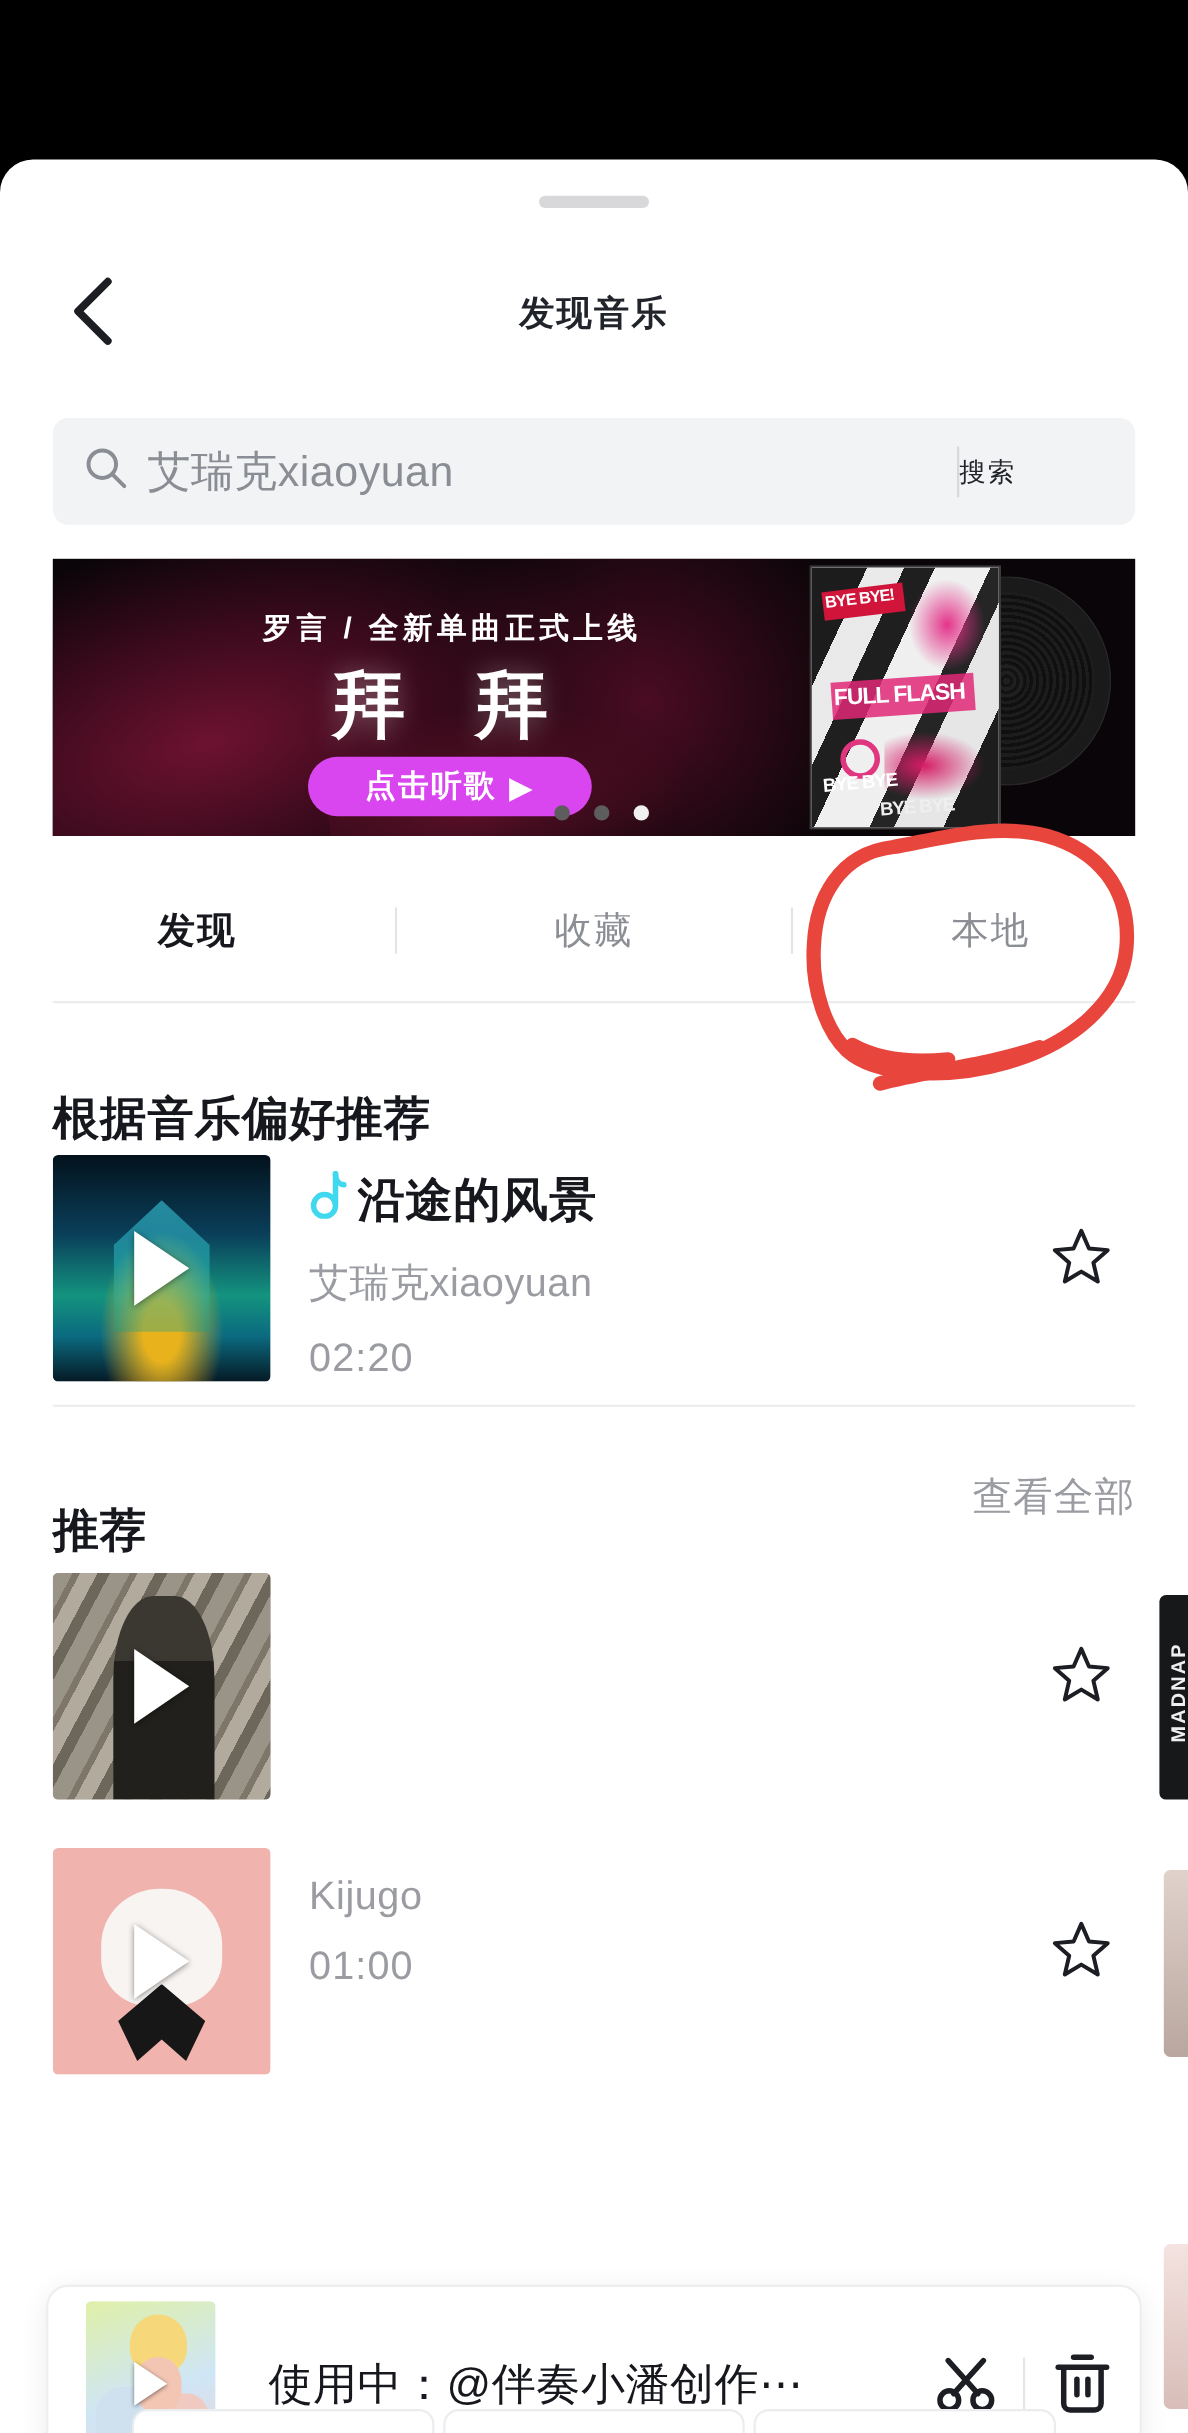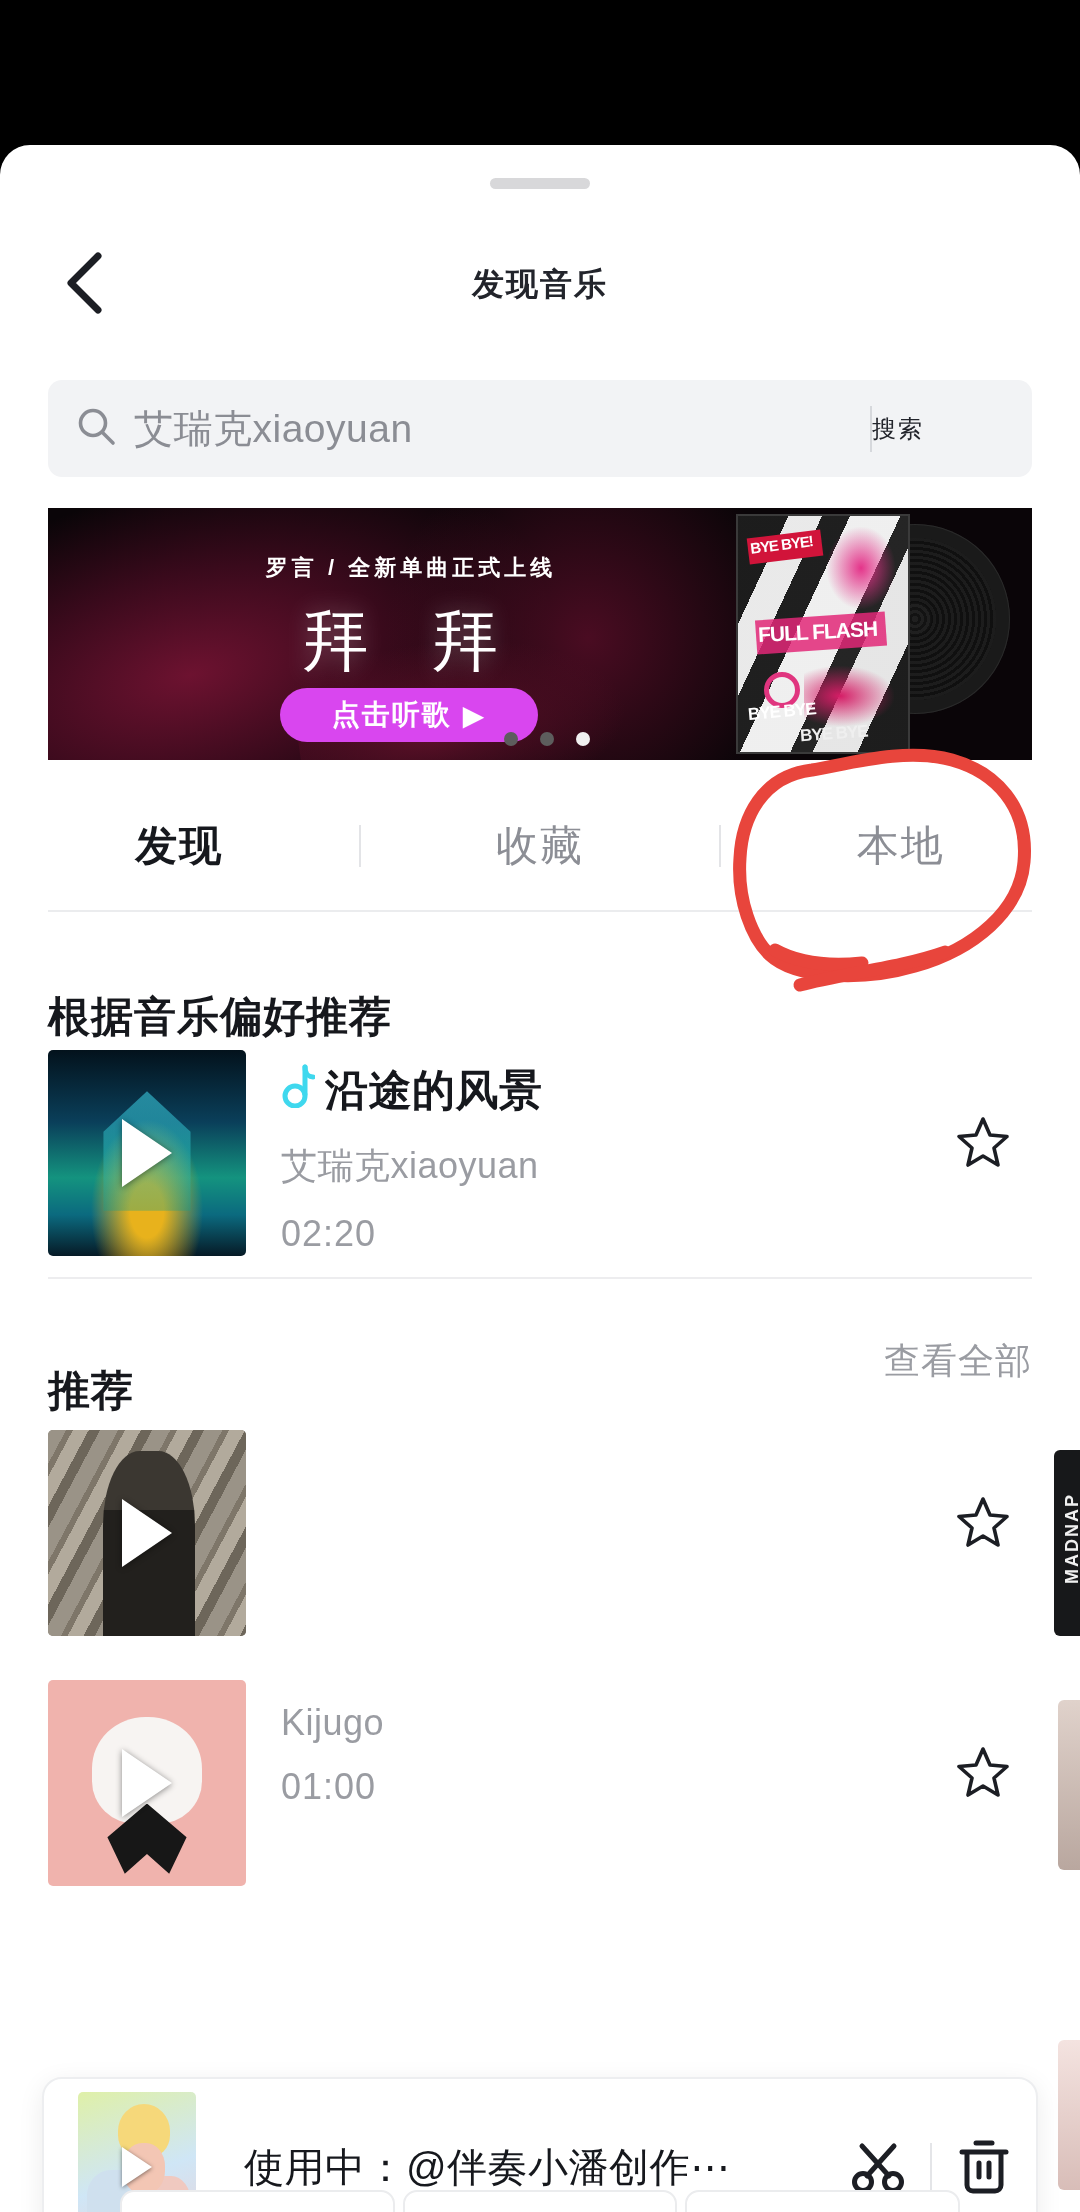--- a/index.html
+++ b/index.html
@@ -64,25 +64,25 @@
     background:radial-gradient(ellipse at 50% 50%, #4a0c22 0%, rgba(10,5,8,0) 68%);
     transform:rotate(20deg);
   }
   .banner .brush3{
     position:absolute; left:250px; top:130px; width:330px; height:180px;
     background:radial-gradient(ellipse at 40% 50%, #5e1029 0%, rgba(10,5,8,0) 70%);
     transform:rotate(-8deg);
   }
   .bn-sub{
     position:absolute; left:168px; top:45px; width:390px; text-align:center;
-    font-size:22px; font-weight:700; color:#fff; letter-spacing:4px; white-space:nowrap;
+    font-size:27px; font-weight:700; color:#fff; letter-spacing:4px; white-space:nowrap;
   }
   .bn-title{
     position:absolute; left:168px; top:88px; width:390px; text-align:center;
-    font-size:67px; font-weight:400; color:#fff; letter-spacing:22px;
+    font-size:67px; font-weight:700; color:#fff; letter-spacing:22px;
     text-shadow:0 0 24px rgba(255,255,255,.35); white-space:nowrap;
   }
   .bn-cta{
     position:absolute; left:232px; top:180px; width:258px; height:54px;
     background:#d946ef; border-radius:27px;
     display:flex; align-items:center; justify-content:center; gap:11px;
     font-size:28px; font-weight:700; color:#fff; letter-spacing:2px;
   }
   .bn-dots{ position:absolute; left:456px; top:224px; display:flex; gap:22px; }
   .bn-dots i{ width:14px; height:14px; border-radius:50%; background:#5d5d5d; display:block; }
@@ -120,21 +120,21 @@
   .cover .ct1{ position:absolute; left:12px; top:20px; font-size:15px; font-weight:900; color:#fff; letter-spacing:-1px; transform:rotate(-7deg); }
   .cover .ct2{ position:absolute; left:20px; top:104px; font-size:21px; font-weight:900; color:#fff; letter-spacing:-1px; transform:rotate(-3deg); }
   .cover .ct3{ position:absolute; left:10px; top:186px; font-size:17px; font-weight:900; color:#fff; letter-spacing:-1px; transform:rotate(-5deg); }
   .cover .ct4{ position:absolute; left:62px; top:208px; font-size:17px; font-weight:900; color:#efefef; letter-spacing:-1px; transform:rotate(-4deg); }
 
   
   .tabs{
     position:absolute; left:0; top:637px; width:1080px; height:128px;
     display:flex; align-items:center;
   }
-  .tab{ flex:1 1 0; text-align:center; font-size:42px; color:#8c8e95; letter-spacing:2px; }
+  .tab{ flex:1 1 0; text-align:center; font-size:34px; color:#8c8e95; letter-spacing:2px; }
   .tab.active{ color:#16181d; font-weight:700; }
   .tabsep{ width:2px; height:42px; background:#e3e4e7; flex:0 0 auto; }
   .tabs-underline{
     position:absolute; left:48px; top:765px; width:984px; height:2px; background:#ebecee;
   }
 
   
   .sec-title{
     position:absolute; font-size:42px; font-weight:700; color:#16181d; letter-spacing:1px;margin-top:32px;
   }

